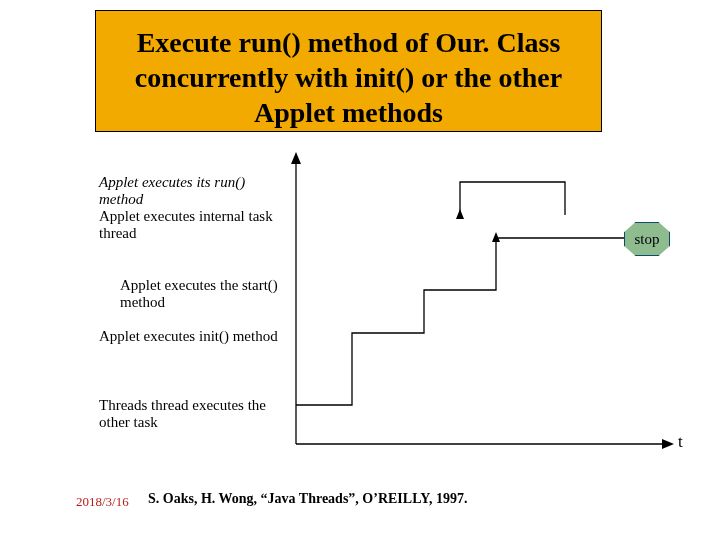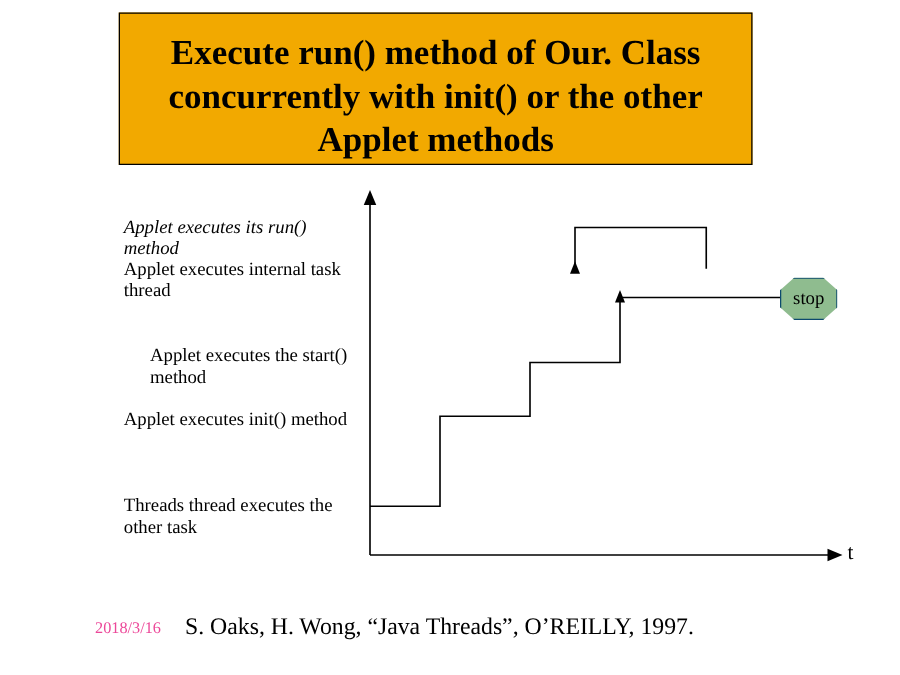--- a/index.html
+++ b/index.html
@@ -53,28 +53,28 @@
   }
   .axis-label {
     position: absolute;
     font-size: 17px;
   }
   .footer-date {
     position: absolute;
     left: 76px;
     top: 494px;
     font-size: 13px;
-    color: #ec4899;
+    color: #b91c1c;
   }
   .footer-ref {
     position: absolute;
     left: 148px;
     top: 491px;
-    font-size: 19px;
-    font-weight: normal;
+    font-size: 14px;
+    font-weight: bold;
   }
   svg.diagram {
     position: absolute;
     left: 0; top: 0;
     width: 720px; height: 540px;
     pointer-events: none;
   }
   svg.diagram line, svg.diagram polyline, svg.diagram path {
     stroke: #000;
     stroke-width: 1.3;

